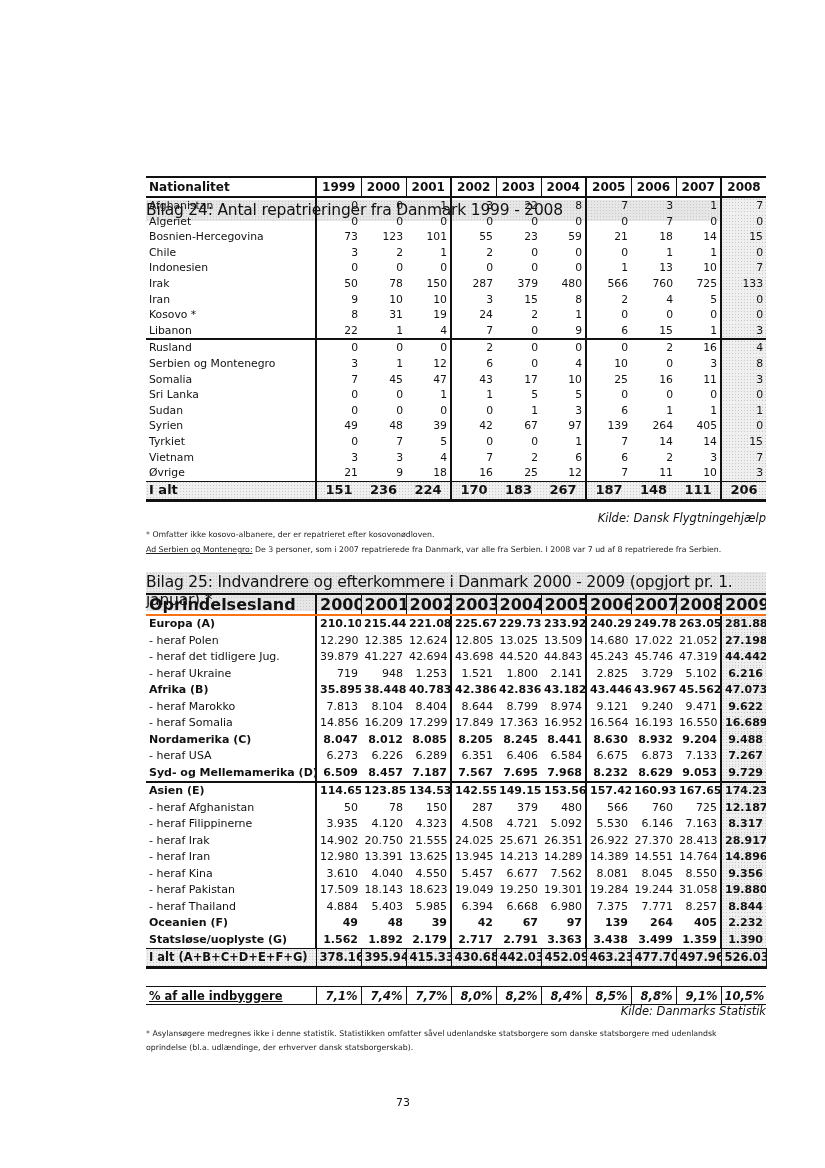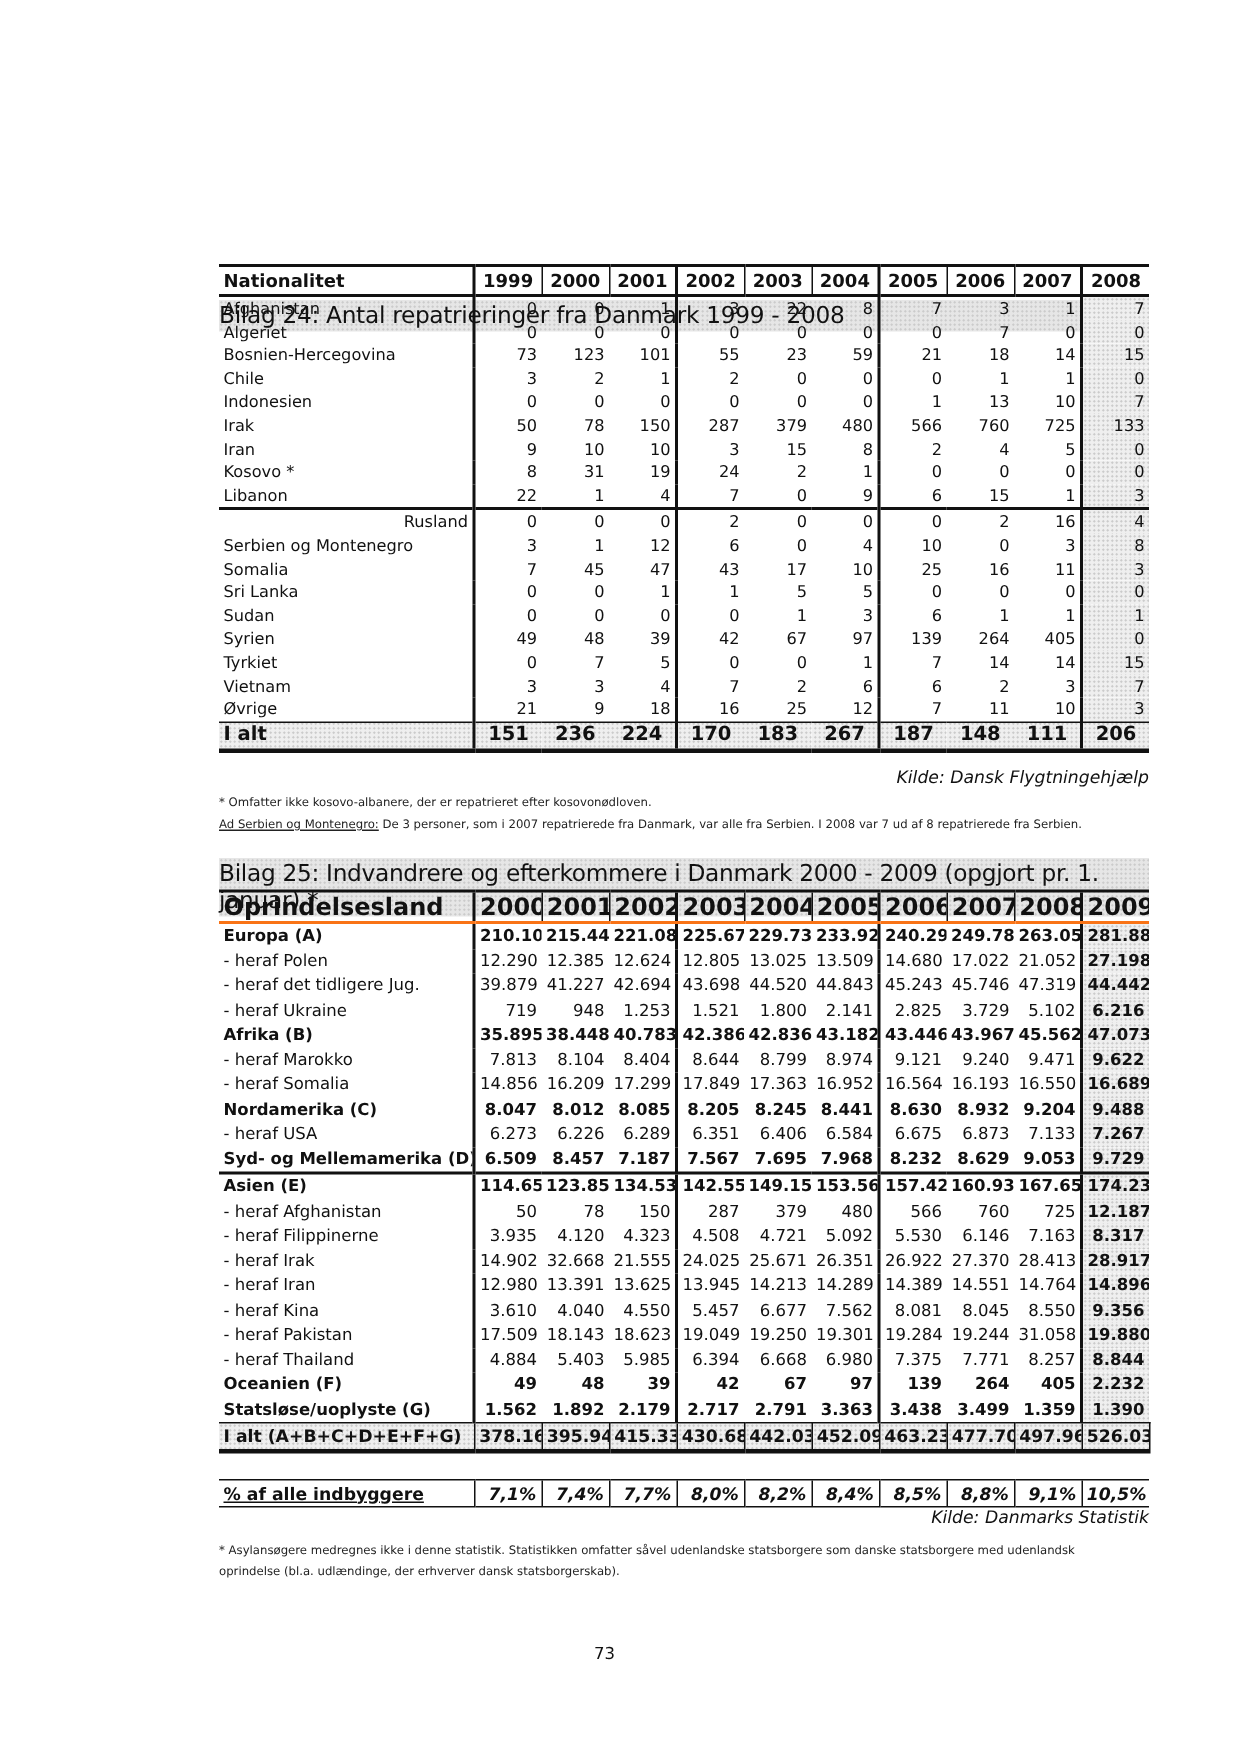--- a/index.html
+++ b/index.html
@@ -26,21 +26,21 @@
   .hdr-cell { text-align: center; border-left: 1px solid #111; }
   .nat-h { text-align: left; }
   .bl { border-left: 2px solid #111; }
   .bl1 { border-left: 1px solid #111; }
   .shade {
     background-color: #efefef;
     background-image: radial-gradient(#c8c8c8 0.6px, transparent 0.7px);
     background-size: 3px 3px;
   }
   .bold { font-weight: bold; }
-  .grp-top td { border-top: 2px solid #111; text-align: right; }
+  .grp-top td { border-top: 2px solid #111; }
   .total-row td { font-weight: bold; font-size: 13px; border-top: 1.5px solid #111; border-bottom: 3px solid #111; height: 17px; }
   .source { text-align: right; font-style: italic; font-size: 11.5px; padding-right: 2px; }
   .src1 { position: absolute; top: 511px; left: 0; width: 620px; }
   .fn { font-size: 7.8px; color: #222; }
   .fn1 { position: absolute; top: 530px; left: 0; }
   .fn2 { position: absolute; top: 545px; left: 0; }
   .ul { text-decoration: underline; }
   .title2 { position: absolute; top: 572px; left: 0; width: 620px; }
   .t2 { position: absolute; top: 593px; left: 0; font-size: 11px; }
   .t2 th { font-weight: bold; font-size: 16px; height: 17px; border-top: 2px solid #111; border-bottom: 2px solid #f97316; }
@@ -525,21 +525,21 @@
           <td class="num">4.721</td>
           <td class="num">5.092</td>
           <td class="num bl">5.530</td>
           <td class="num">6.146</td>
           <td class="num">7.163</td>
           <td class="num bl shade bold">8.317</td>
         </tr>
         <tr>
           <td class="lbl">- heraf Irak</td>
           <td class="num bl">14.902</td>
-          <td class="num">32.668</td>
+          <td class="num">20.750</td>
           <td class="num">21.555</td>
           <td class="num bl">24.025</td>
           <td class="num">25.671</td>
           <td class="num">26.351</td>
           <td class="num bl">26.922</td>
           <td class="num">27.370</td>
           <td class="num">28.413</td>
           <td class="num bl shade bold">28.917</td>
         </tr>
         <tr>

